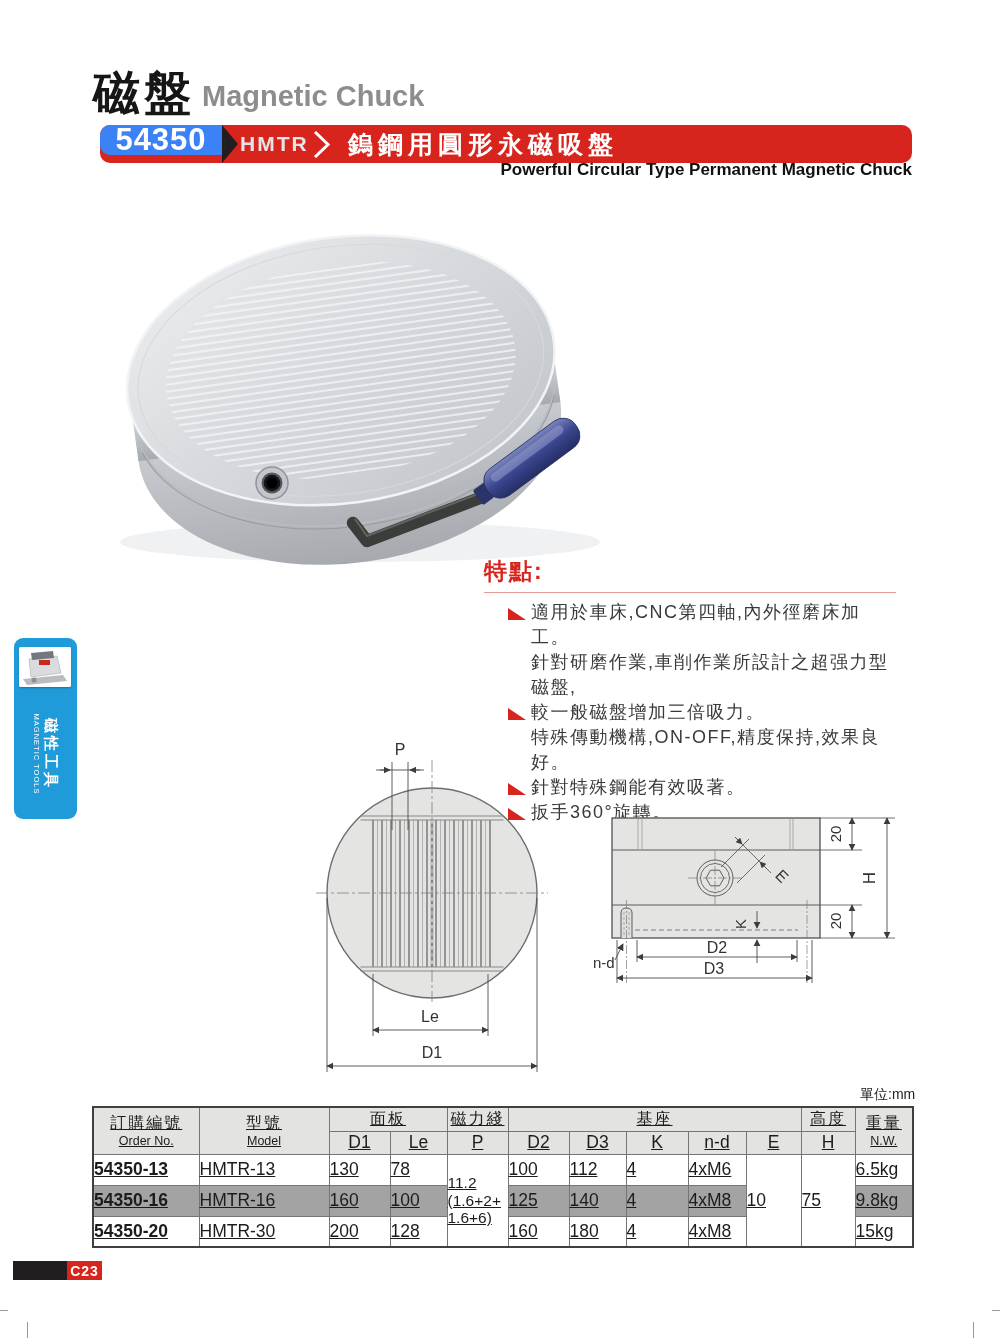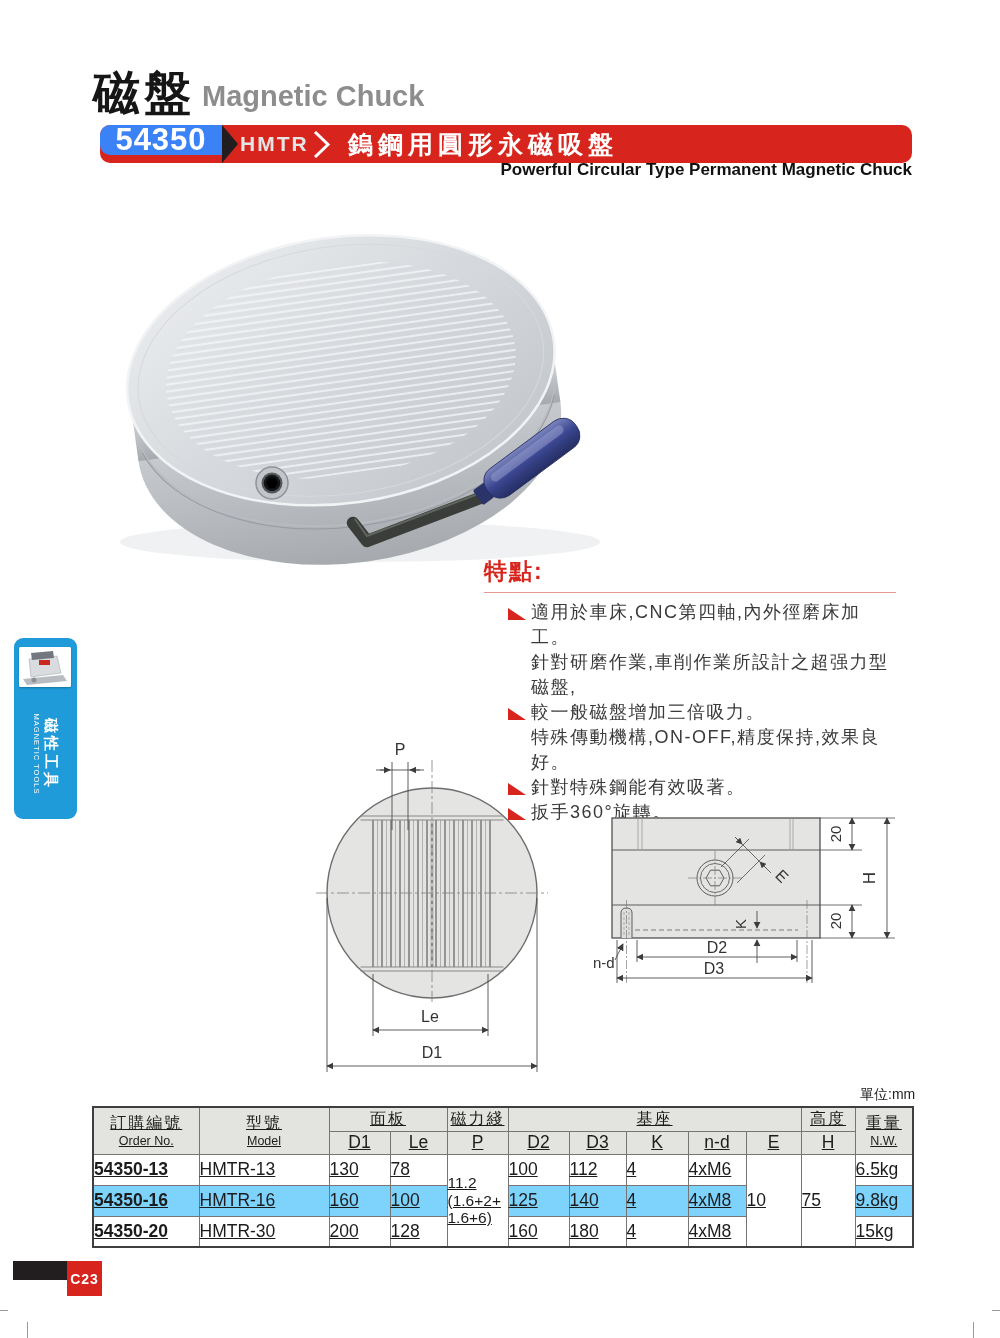--- a/index.html
+++ b/index.html
@@ -47,27 +47,27 @@
   .unit-note{left:860px;top:1086px;font-size:14px;color:#222;}
   table.spec{position:absolute;left:92px;top:1106px;width:820px;border-collapse:collapse;table-layout:fixed;
              border:2px solid #3f3f3f;font-size:17.5px;color:#1c1c1c;}
   table.spec th,table.spec td{border:1px solid #757575;vertical-align:middle;padding:0;text-decoration:underline;}
   table.spec th{background:#e3e4df;font-weight:normal;}
   tr.h1{height:24px;} tr.h2{height:23px;} tr.dr{height:31px;}
   .th-zh{font-size:16px;letter-spacing:2px;}
   .th-en{font-size:12.5px;letter-spacing:0;}
   .th-dim{font-size:17.5px;font-weight:bold;}
   td.order{font-weight:bold;}
-  tr.alt td{background:#7dd3fc;}
+  tr.alt td{background:#a3a3a3;}
   td.merged{background:#fff !important;}
   td.pcell{font-size:15.5px;line-height:1.12;}
 
   
   .foot-black{left:13px;top:1261px;width:54px;height:19px;background:#221e1f;}
-  .foot-red{left:67px;top:1261px;width:35px;height:35px;background:#d7251d;color:#fff;
+  .foot-red{left:67px;top:1261px;width:35px;height:19px;background:#d7251d;color:#fff;
             font-size:14px;font-weight:bold;display:flex;align-items:center;justify-content:center;letter-spacing:1px;}
   .crop{background:#999;}
 </style>
 </head>
 <body>
 
 <div class="page">
 
   <div class="abs title-zh">磁盤</div>
   <div class="abs title-en">Magnetic Chuck</div>

